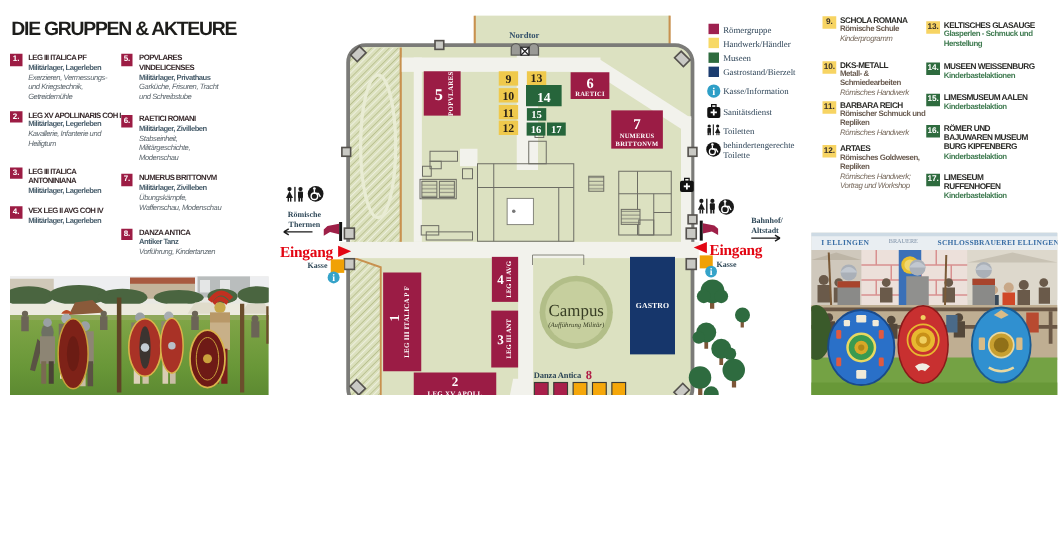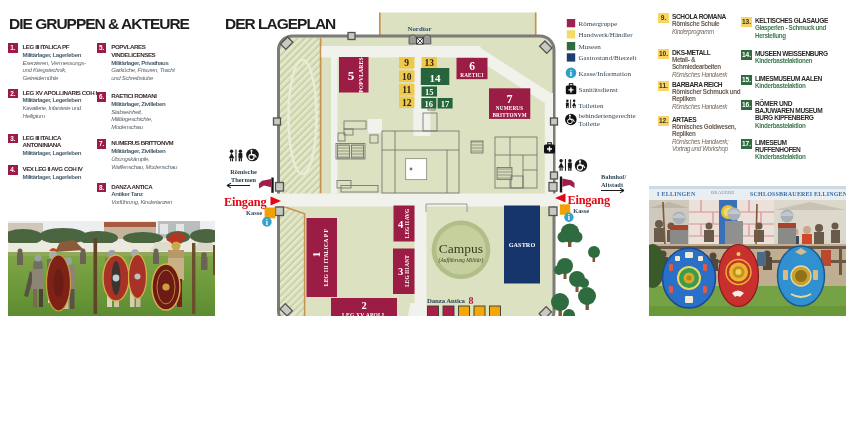--- a/index.html
+++ b/index.html
@@ -65,21 +65,20 @@
     <div class="st">Militärlager, Zivilleben</div>
     <div class="it">Übungskämpfe,<br>Waffenschau, Modenschau</div>
   </div>
   <div class="abs item" style="left:96.7px;top:182.5px;width:105px;padding-left:14.6px;">
     <span class="num">8.</span>
     <div class="tt">DANZA ANTICA</div>
     <div class="st">Antiker Tanz</div>
     <div class="it">Vorführung, Kindertanzen</div>
   </div>
 
-  <h1 class="abs" style="left:225px;top:16px;">DER LAGEPLAN</h1>
 
   <svg class="abs" style="left:215px;top:0px;" width="450" height="350" viewBox="0 0 450 350">
     <defs>
       <pattern id="hatch" width="5" height="5" patternTransform="rotate(45)" patternUnits="userSpaceOnUse">
         <rect width="5" height="5" fill="#dbe0bd"></rect>
         <line x1="0" y1="0" x2="0" y2="5" stroke="#b9c18f" stroke-width="1.4"></line>
         <line x1="2.5" y1="0" x2="2.5" y2="5" stroke="#eef0df" stroke-width="0.8"></line>
       </pattern>
       <pattern id="barn" width="3" height="3" patternUnits="userSpaceOnUse">
         <rect width="3" height="3" fill="#d6dbb9"></rect>

